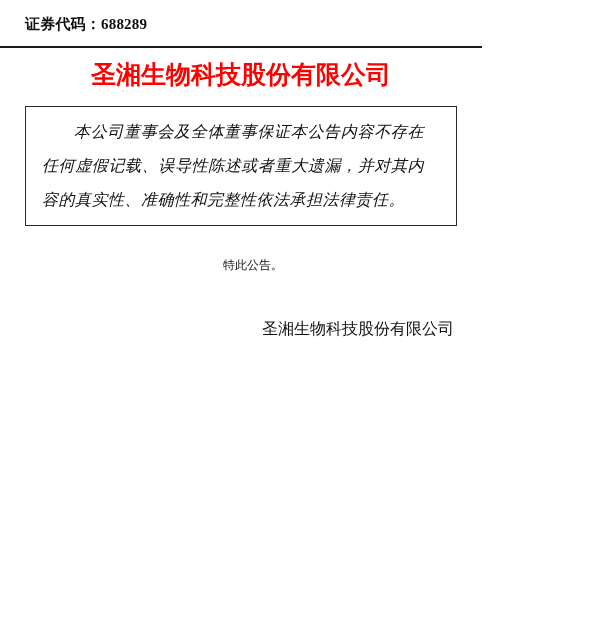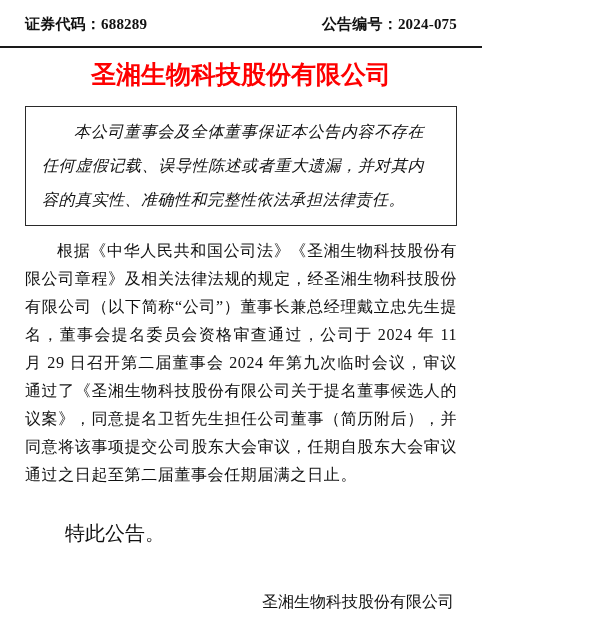--- a/index.html
+++ b/index.html
@@ -52,53 +52,52 @@
   .body-paragraph {
     margin-top: 11px;
     font-size: 16px;
     line-height: 28px;
     text-indent: 2em;
     text-align: justify;
     letter-spacing: 0.6px;
   }
   .closing-line {
     margin-top: 31px;
-    font-size: 20px;
+    font-size: 12px;
     text-indent: 2em;
+    text-align: center;
   }
   .signature-block {
     margin-top: 40px;
     text-align: right;
     font-size: 16px;
     line-height: 30px;
     padding-right: 3px;
   }
   .sig-line { white-space: nowrap; }
 </style>
 </head>
 <body>
 
 <div class="page">
 
   <div class="doc-header">
     <span>证券代码：688289</span>
-    <span>公告编号：2024-075</span>
   </div>
 
   <hr class="header-rule">
 
   <div class="doc-title">
     <div>圣湘生物科技股份有限公司</div>
   </div>
 
   <div class="disclaimer-box">
     <span>本公司董事会及全体董事保证本公告内容不存在任何虚假记载、误导性陈述或者重大遗漏，并对其内容的真实性、准确性和完整性依法承担法律责任。</span>
   </div>
 
-  <p class="body-paragraph">根据《中华人民共和国公司法》《圣湘生物科技股份有限公司章程》及相关法律法规的规定，经圣湘生物科技股份有限公司（以下简称“公司”）董事长兼总经理戴立忠先生提名，董事会提名委员会资格审查通过，公司于 2024 年 11 月 29 日召开第二届董事会 2024 年第九次临时会议，审议通过了《圣湘生物科技股份有限公司关于提名董事候选人的议案》，同意提名卫哲先生担任公司董事（简历附后），并同意将该事项提交公司股东大会审议，任期自股东大会审议通过之日起至第二届董事会任期届满之日止。</p>
 
   <p class="closing-line">特此公告。</p>
 
   <div class="signature-block">
     <div class="sig-line">圣湘生物科技股份有限公司</div>
 
   </div>
 
 </div>
 

